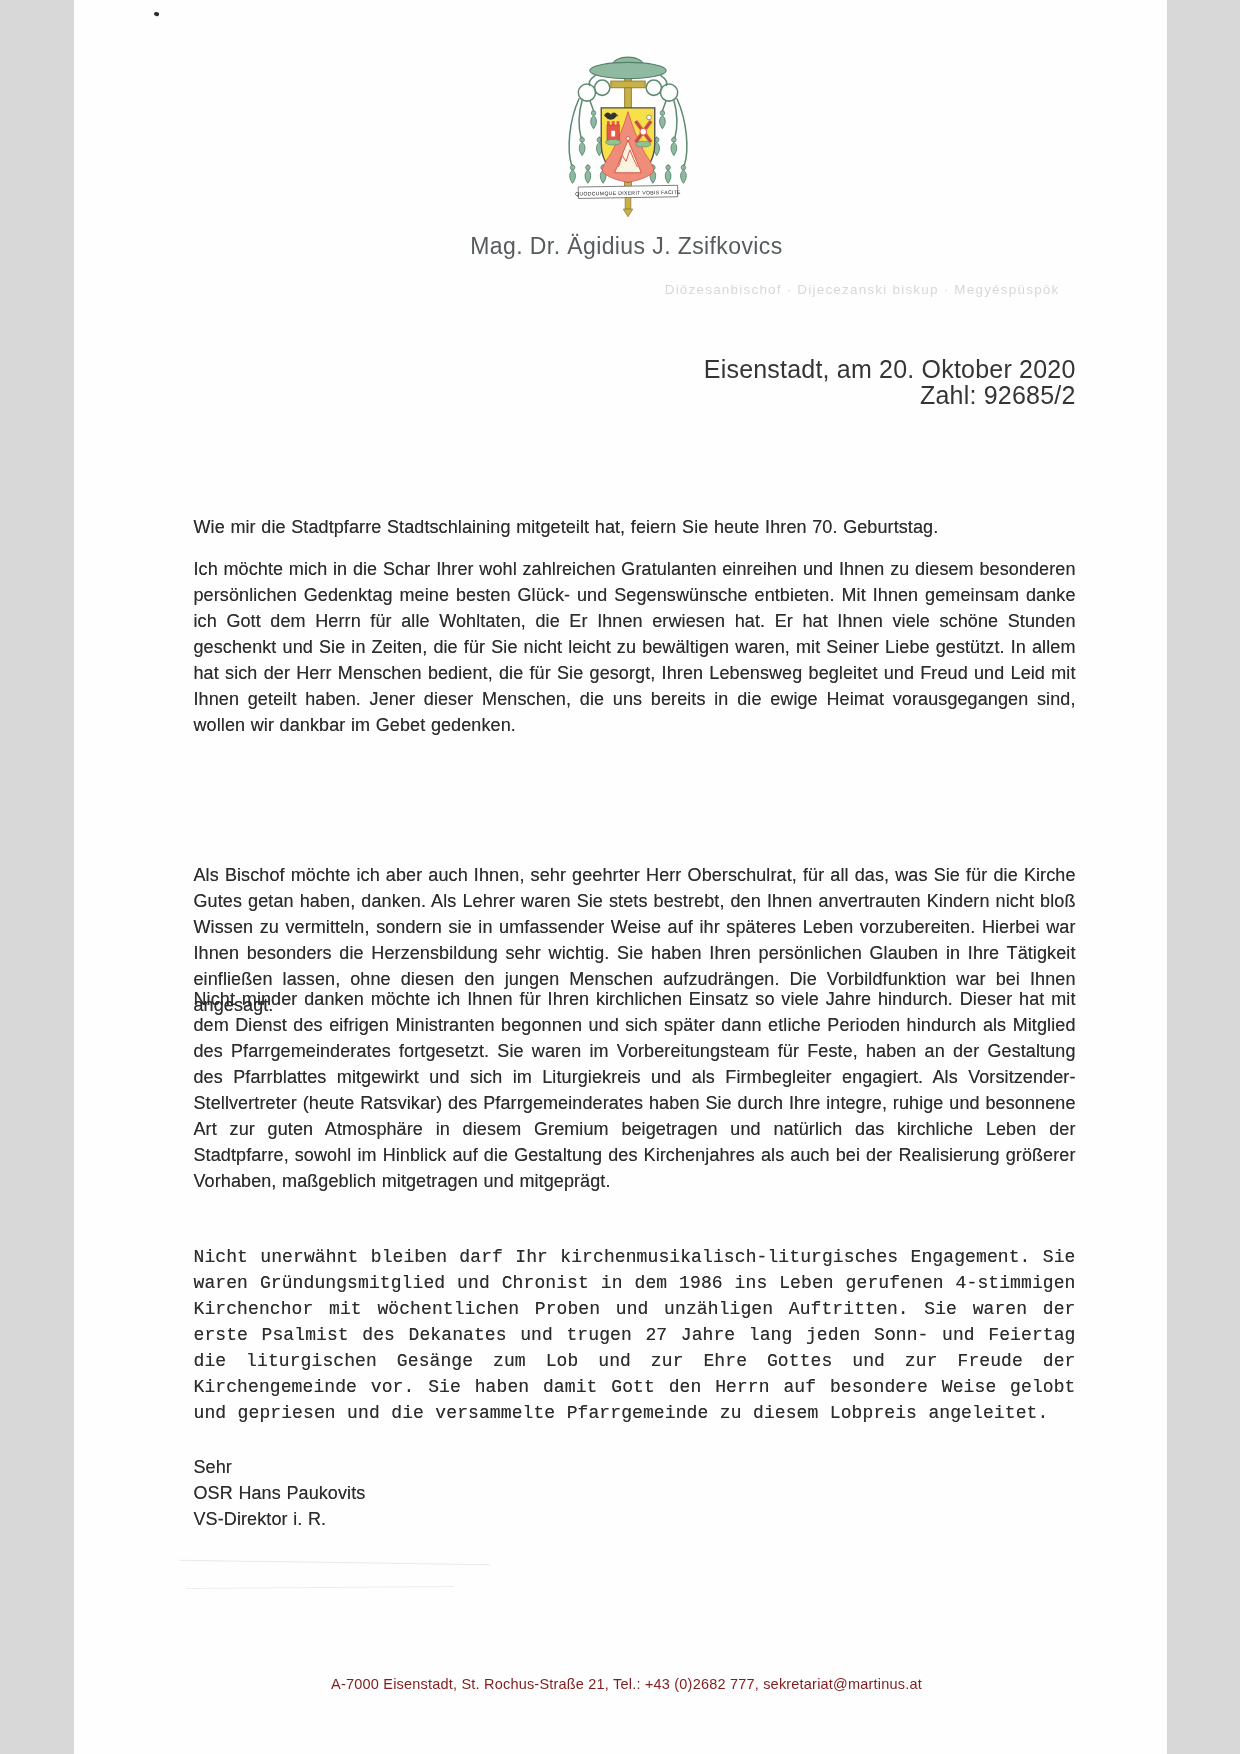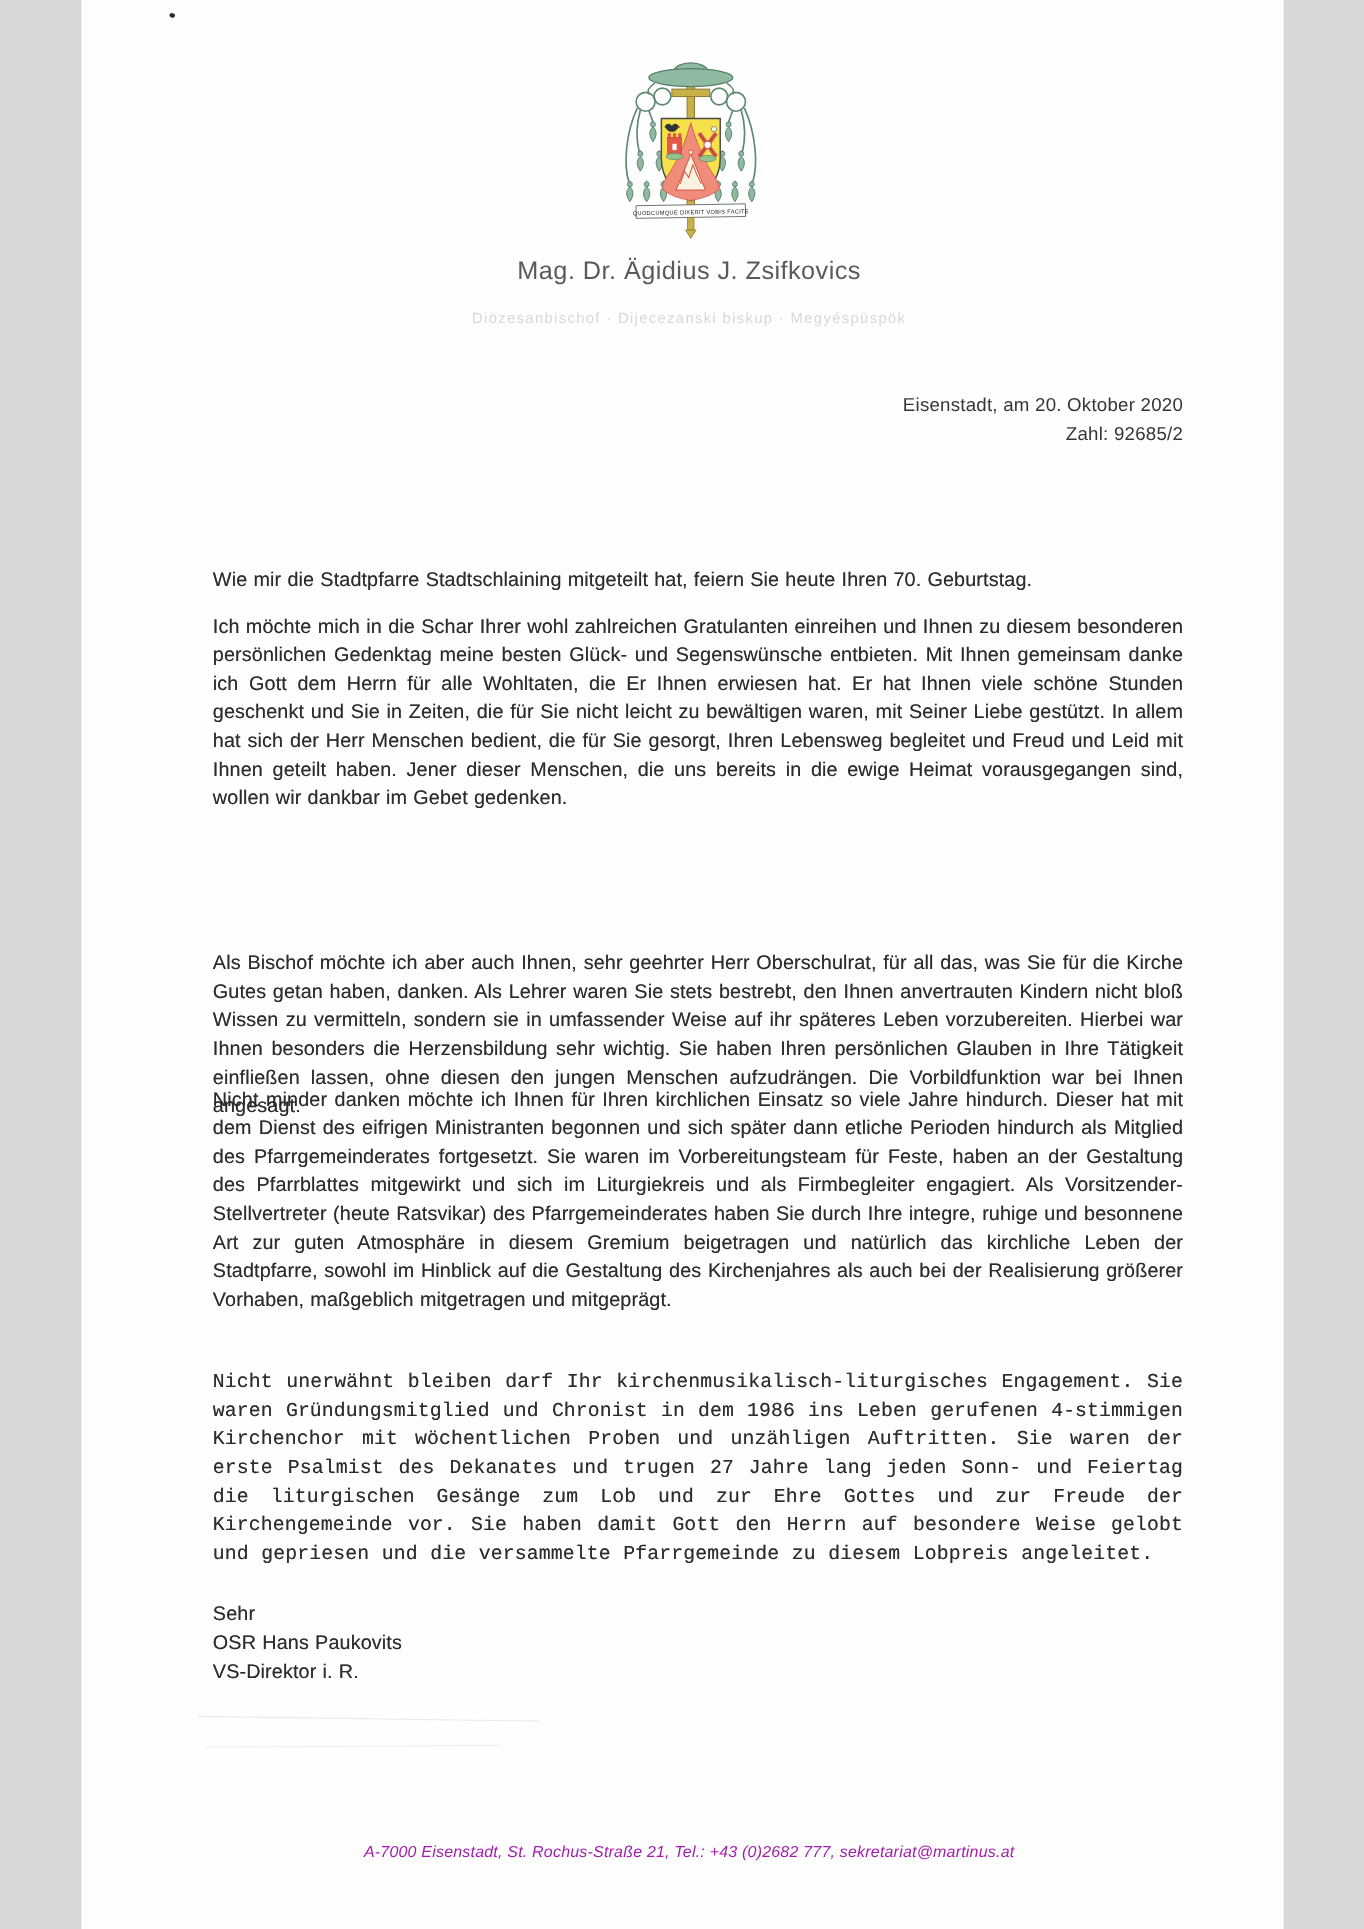--- a/index.html
+++ b/index.html
@@ -15,46 +15,46 @@
   
   .crest{position:absolute;left:468px;top:52px;width:172px;height:168px;}
   .sender-name{
     position:absolute;left:120px;top:232px;width:866px;
     text-align:center;font-size:23px;line-height:28px;
     color:#565b5d;letter-spacing:.4px;font-weight:400;
     filter:blur(.2px);
   }
   .sender-subtitle{
     position:absolute;left:120px;top:282px;width:866px;
-    text-align:center;font-size:13.5px;letter-spacing:1.2px;
+    text-align:right;font-size:13.5px;letter-spacing:1.2px;
     color:#b3bcb6;opacity:.55;filter:blur(.6px);
   }
   
   .dateblock{
     position:absolute;left:120px;top:356px;width:882px;
-    text-align:right;font-size:17px;line-height:26px;color:#353535;
+    text-align:right;font-size:25px;line-height:26px;color:#353535;
     letter-spacing:.2px;
   }
   
   .bodytext{font-size:18px;line-height:26px;color:#2c2c2c;
     letter-spacing:.1px;word-spacing:.5px;
     text-shadow:0 0 .45px rgba(0,0,0,.5);}
   .salutation{position:absolute;left:120px;top:476px;width:882px;}
   .para{position:absolute;left:120px;width:882px;margin:0;text-align:justify;}
   .p1{top:514px;text-align:left;}
   .p2{top:556px;}
   .p3{top:814px;margin-top:48px;}
   .p4{top:986px;}
   .p5{top:1244px;font-family:Liberation Mono, monospace;}
   .recipient{position:absolute;left:120px;top:1454px;width:500px;}
   
   .footer{
     position:absolute;left:120px;top:1676px;width:866px;
-    text-align:center;font-size:14.5px;color:#a21caf;
-    letter-spacing:.2px;filter:blur(.15px);font-style:italic;
+    text-align:center;font-size:14.5px;color:#7f1d1d;
+    letter-spacing:.2px;filter:blur(.15px);
   }
   
   .artifact-dot{
     position:absolute;left:80px;top:12px;width:5px;height:4px;
     background:#2a2a2a;border-radius:60% 40% 50% 50%;transform:rotate(18deg);
   }
   .smudge1{position:absolute;left:106px;top:1562px;width:310px;height:1px;
     background:#e9e9e6;transform:rotate(.8deg);}
   .smudge2{position:absolute;left:112px;top:1587px;width:268px;height:1px;
     background:#ededeb;transform:rotate(-.4deg);}

